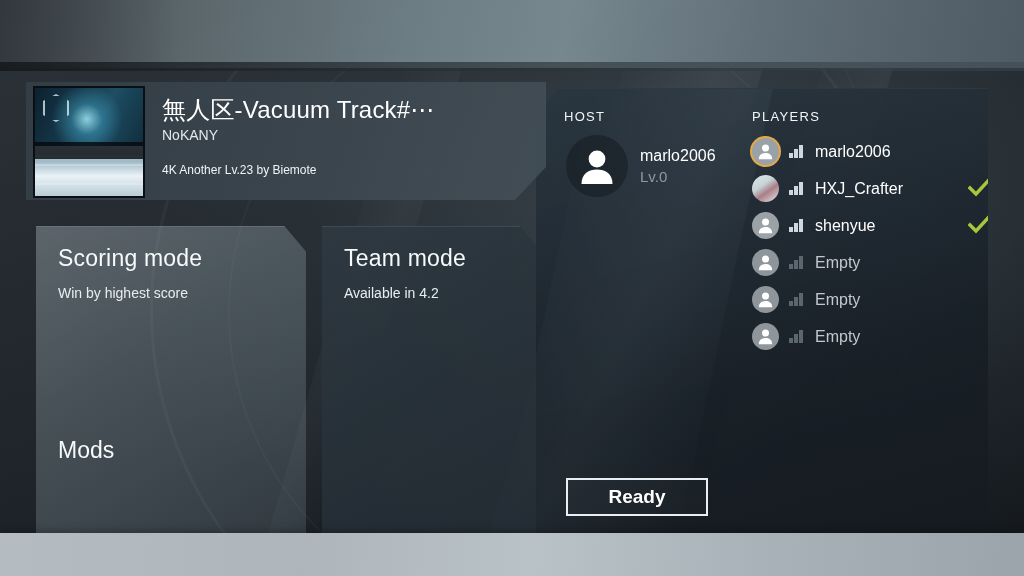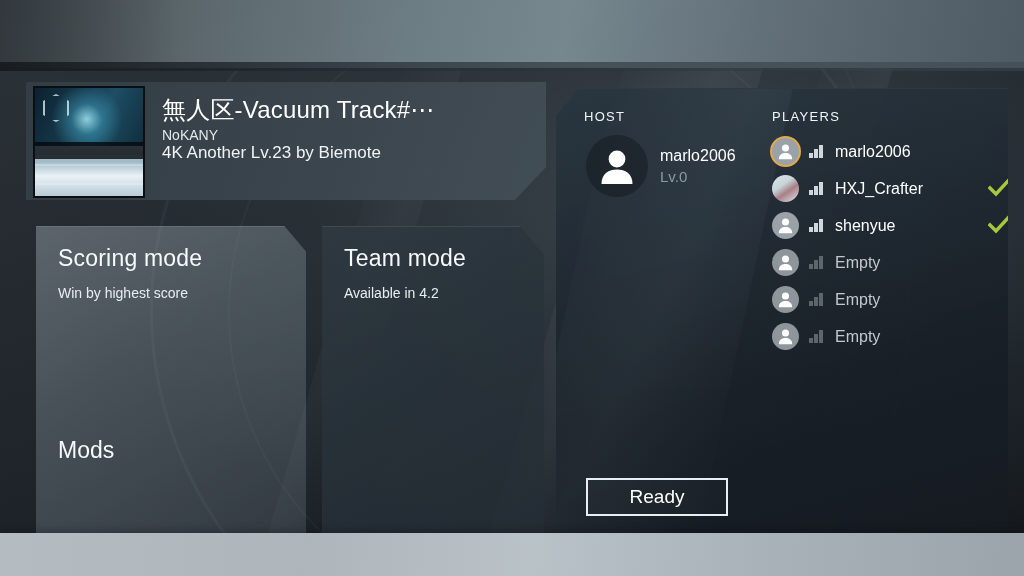--- a/index.html
+++ b/index.html
@@ -100,21 +100,21 @@
     position:absolute; left:8px; top:6px; width:26px; height:28px;
     border:2px solid rgba(225,245,250,0.75);
     clip-path:polygon(50% 0, 100% 25%, 100% 75%, 50% 100%, 0 75%, 0 25%);
   }
   .song-text { position:absolute; left:136px; top:14px; right:40px; }
   .song-title {
     font-size:24px; font-weight:400; color:#ffffff; line-height:1.15;
     white-space:nowrap; overflow:hidden; letter-spacing:.2px;
   }
   .song-artist { margin-top:3px; font-size:14px; color:#e2e9ed; font-weight:400; }
-  .song-chart { font-size:17px; color:#eef4f7; }
+  .song-chart { margin-top:20px; font-size:12px; color:#eef4f7; }
 
   
   .mode-panel {
     position:absolute; z-index:3;
     box-shadow:0 3px 16px rgba(0,0,0,.30);
   }
   .panel-scoring {
     left:36px; top:226px; width:270px; height:320px;
     background:linear-gradient(145deg, rgba(188,203,211,0.36) 0%, rgba(160,178,188,0.30) 40%, rgba(150,168,180,0.26) 70%, rgba(132,150,162,0.22) 100%);
     clip-path:polygon(0 0, 92% 0, 100% 8%, 100% 100%, 0 100%);
@@ -134,21 +134,21 @@
     position:absolute; left:22px; top:58px;
     font-size:14px; color:#e7eef2;
   }
   .panel-h2 {
     position:absolute; left:22px; bottom:82px;
     font-size:23px; font-weight:400; color:#f6fafc;
   }
 
   
   .right-panel {
-    position:absolute; left:556px; top:88px; width:452px; height:458px; z-index:3;
+    position:absolute; left:536px; top:88px; width:452px; height:458px; z-index:3;
     background:linear-gradient(165deg, rgba(42,54,64,0.93) 0%, rgba(33,43,52,0.95) 30%, rgba(24,31,38,0.96) 62%, rgba(20,26,32,0.97) 100%);
     clip-path:polygon(5% 0, 100% 0, 100% 100%, 0 100%, 0 6%);
     border-top:1px solid rgba(180,205,218,0.16);
     box-shadow:0 3px 18px rgba(0,0,0,.40);
   }
   .rp-sheen {
     position:absolute; left:8px; top:0; width:180px; height:458px;
     background:linear-gradient(105deg, rgba(200,225,238,0) 0%, rgba(200,225,238,0.055) 50%, rgba(200,225,238,0) 100%);
     transform:skewX(-12deg); pointer-events:none;
   }
@@ -192,21 +192,21 @@
   
   .av-anime1 { background:linear-gradient(145deg,#dfe7ea 0%,#c6d4d8 38%,#a97f86 60%,#e6ecee 100%); }
   .av-anime2 { background:linear-gradient(150deg,#cfd9dc 0%,#e7c9cc 35%,#9db6c4 70%,#dfe6e8 100%); }
   .av-anime3 { background:linear-gradient(150deg,#3a2026 0%,#7a3b42 40%,#c99aa0 66%,#2b1a1e 100%); }
 
   .ready-btn {
     position:absolute; left:30px; bottom:30px; width:142px; height:38px;
     border:2px solid #e8eef2; background:rgba(255,255,255,0.02);
     display:flex; align-items:center; justify-content:center; cursor:pointer;
   }
-  .ready-btn span { font-size:19px; color:#ffffff; font-weight:400; }
+  .ready-btn span { font-size:19px; color:#ffffff; font-weight:700; }
 
   
   .bottombar {
     position:absolute; left:0; bottom:0; width:1024px; height:43px; z-index:7;
     background:linear-gradient(95deg,#b4bcc1 0%,#aeb6bb 30%,#b9c2c7 52%,#a9b2b8 74%,#9ba4aa 100%);
     box-shadow:0 -2px 8px rgba(0,0,0,.25);
   }
   .chat-btn {
     position:absolute; left:18px; top:9px; width:28px; height:26px;
     display:flex; align-items:center; justify-content:center; cursor:pointer;

